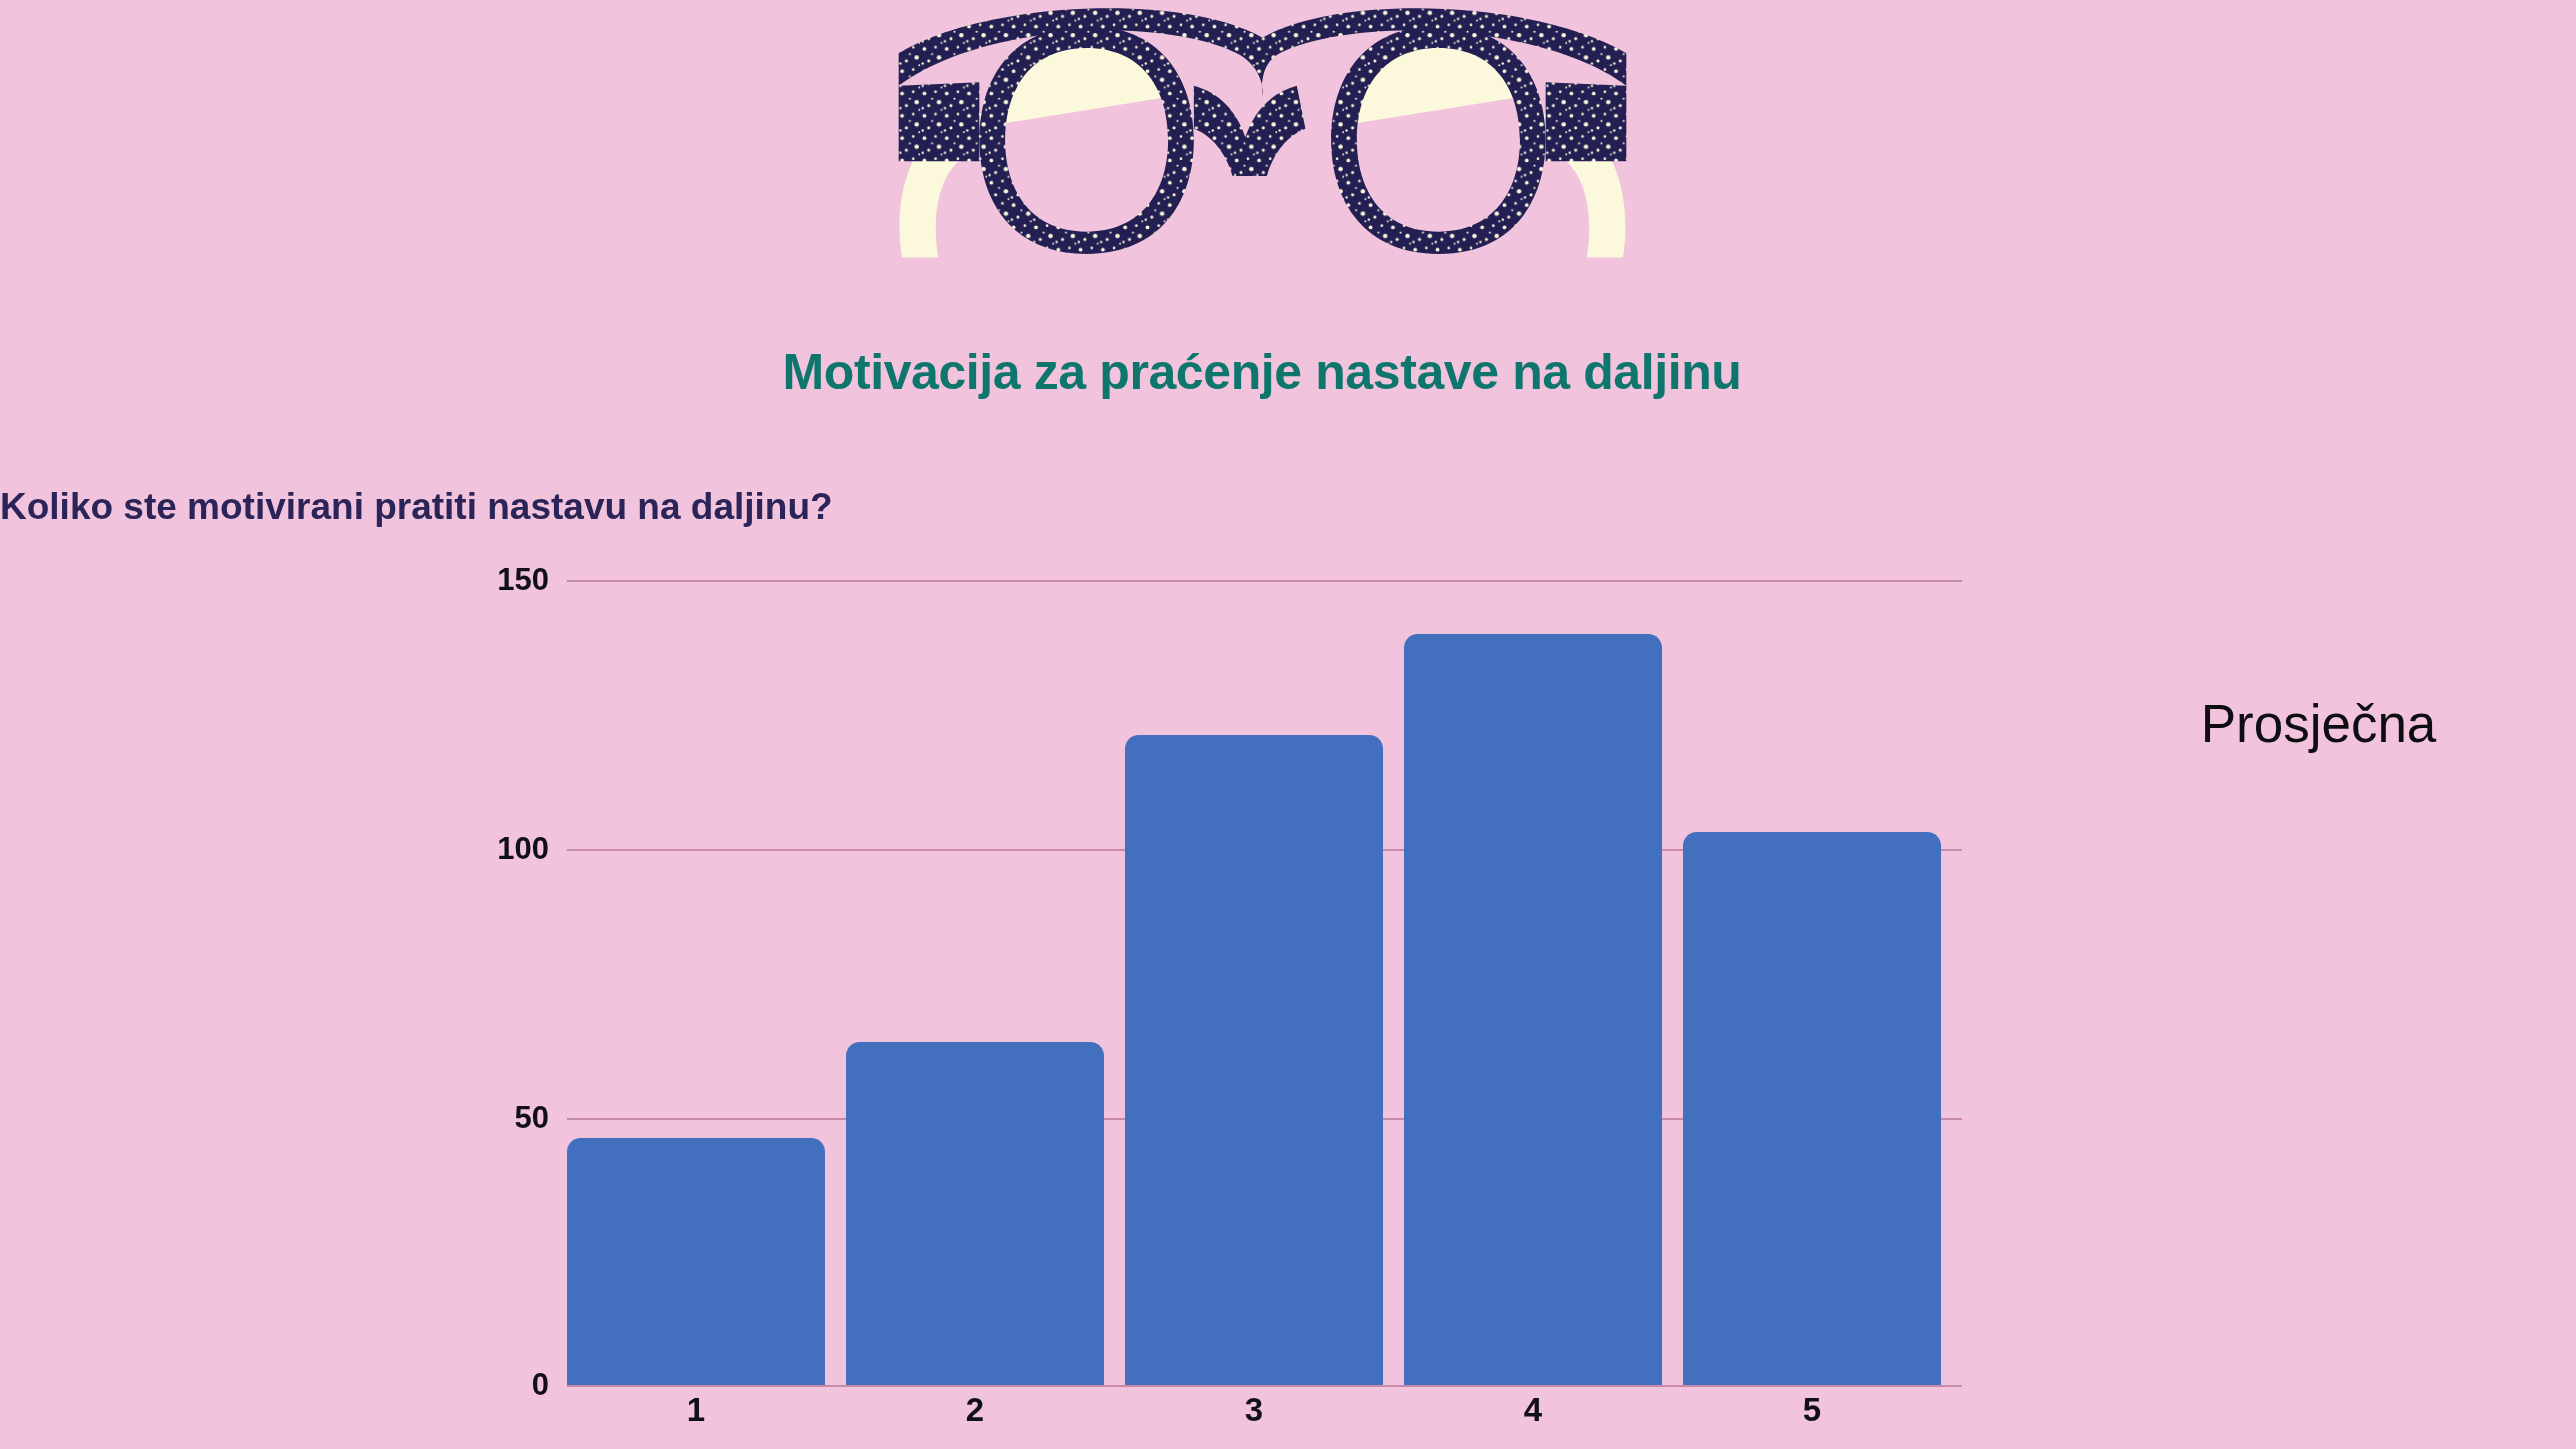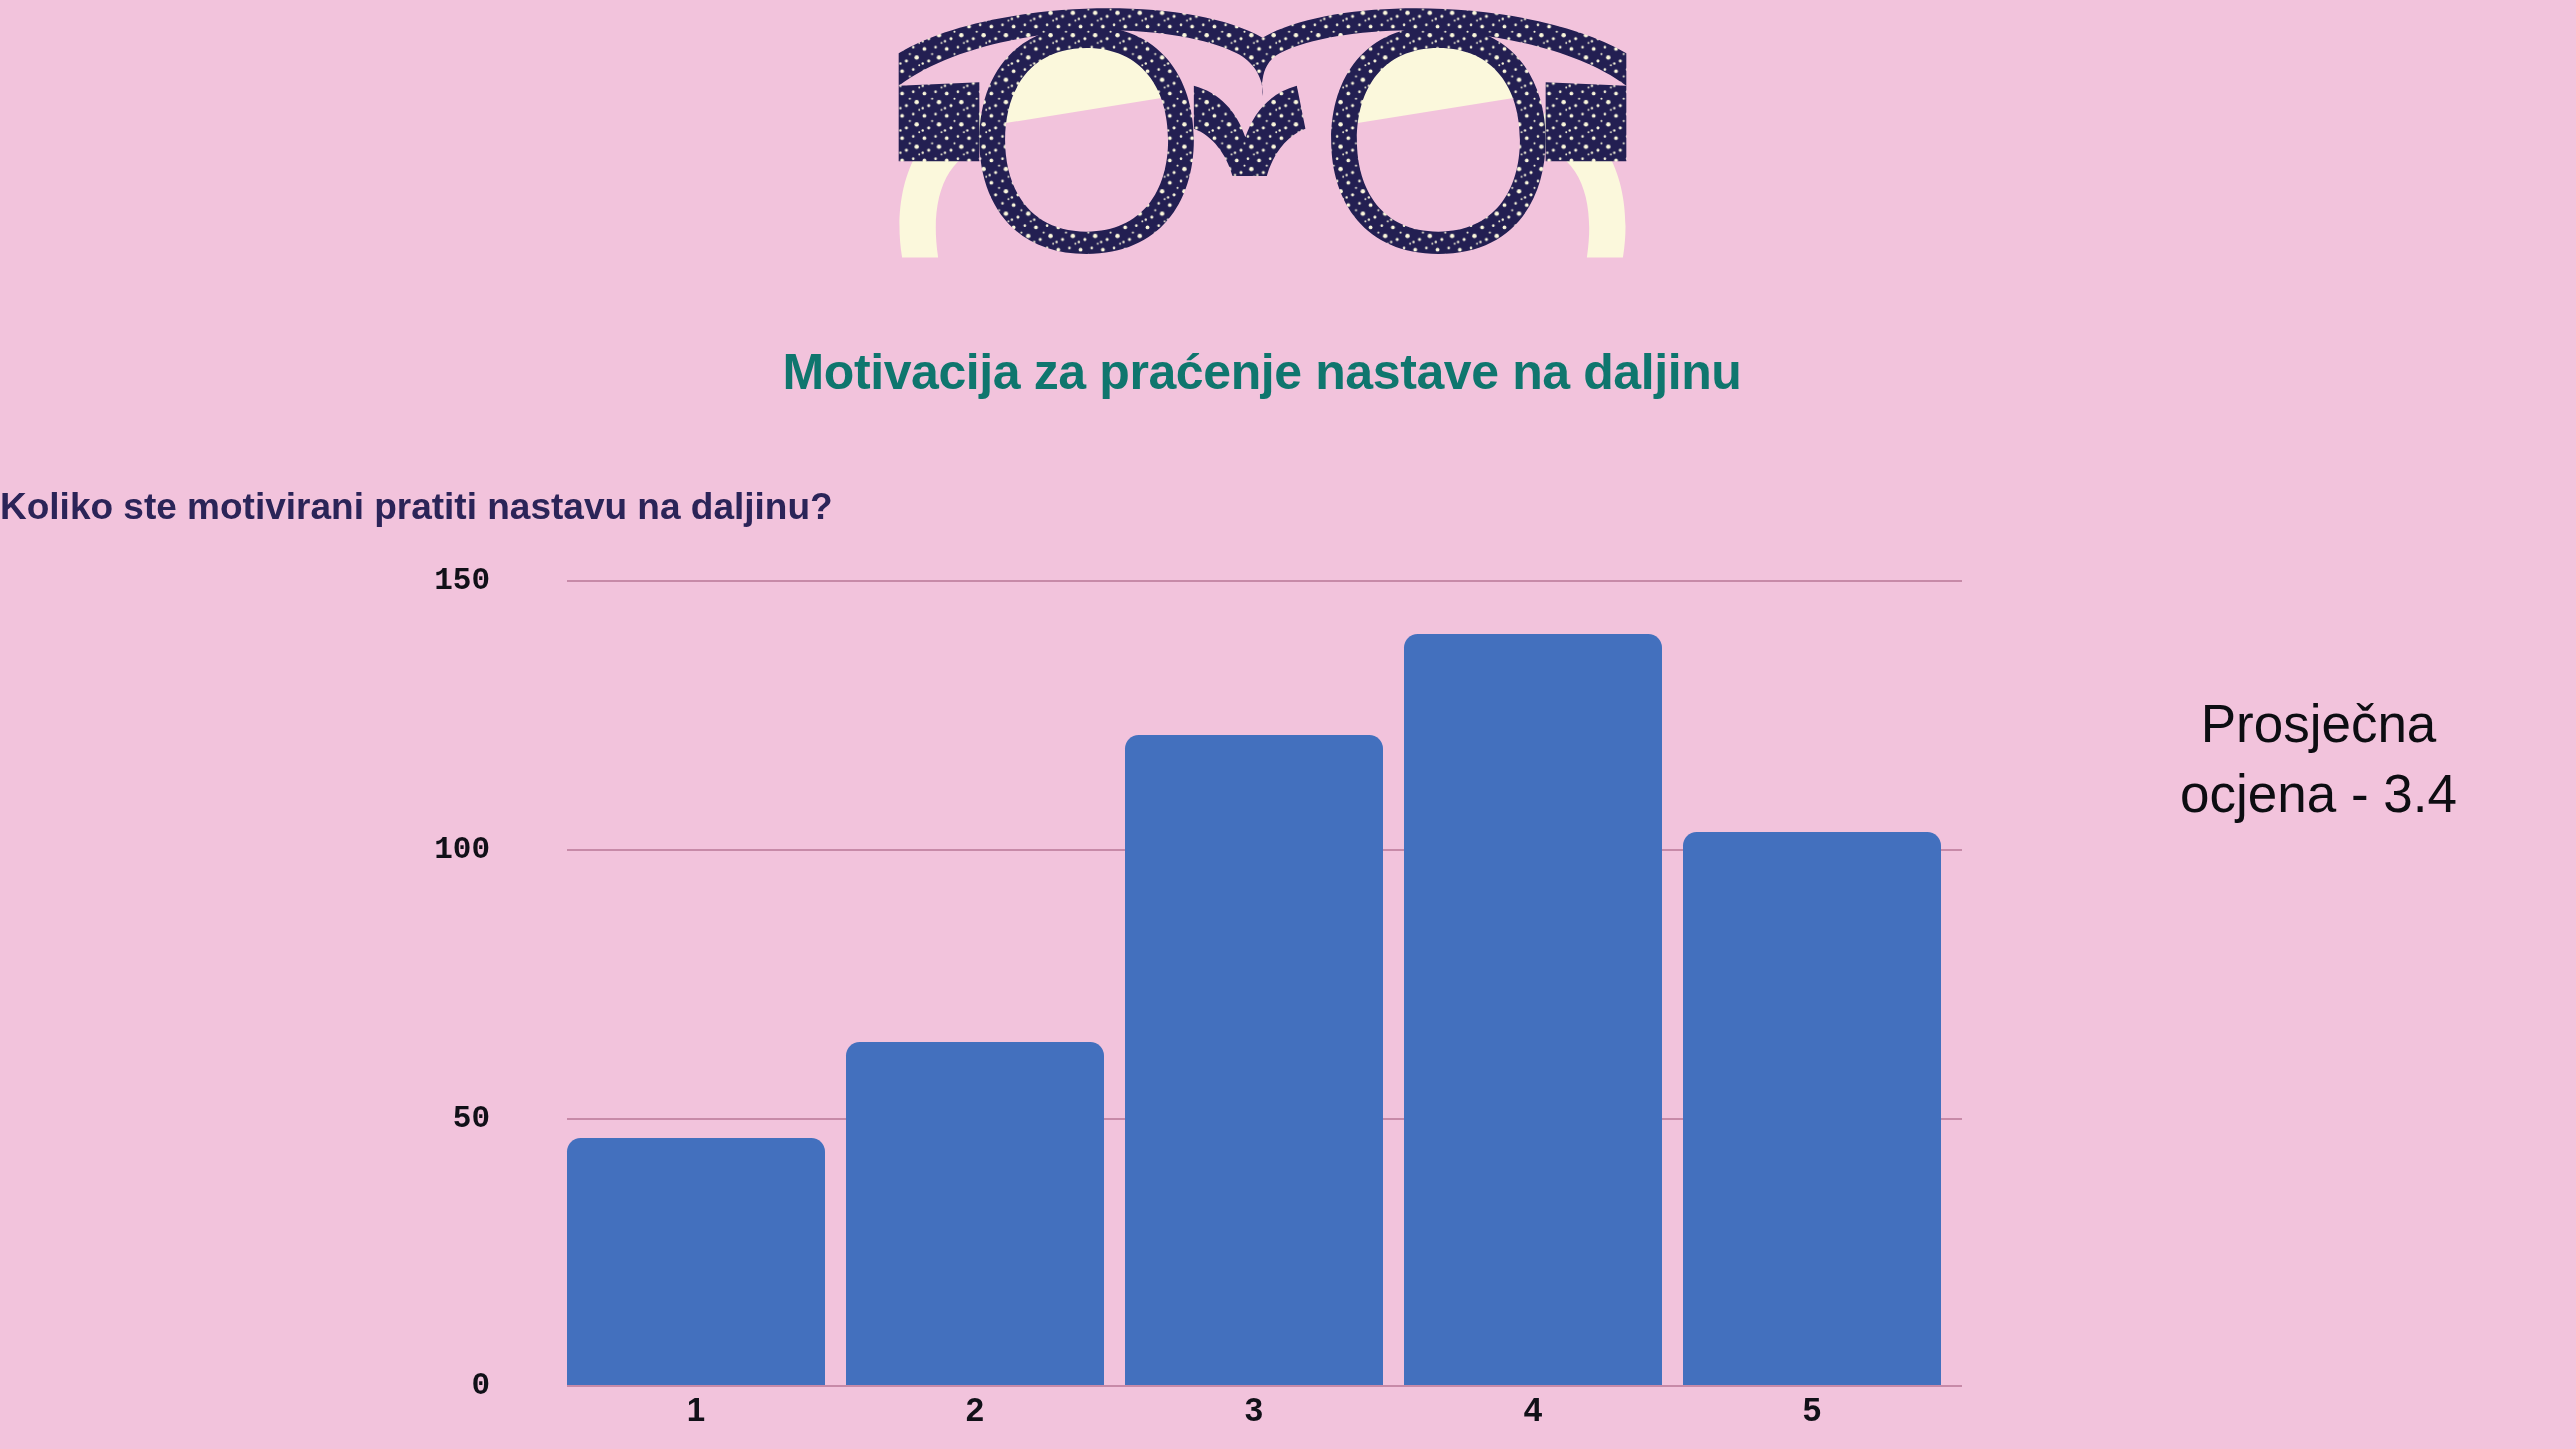--- a/index.html
+++ b/index.html
@@ -67,27 +67,26 @@
   }
   .gridline {
     position: absolute;
     left: 0;
     width: 1395px;
     height: 1.7px;
     background: #c78aa8;
   }
   .ytick {
     position: absolute;
-    right: 1472px;         
+    right: 1413px;         
     transform: translateY(-50%);
     font-size: 31px;
     font-weight: bold;
     color: #111018;
     white-space: nowrap;
-    font-family: Liberation Mono, monospace;
   }
   .bars {
     position: absolute;
     left: 0;
     bottom: 0;
     width: 1395px;
     height: 805px;
   }
   .bar {
     position: absolute;
@@ -211,15 +210,14 @@
       <div class="xtick" style="left:279px;">2</div>
       <div class="xtick" style="left:558px;">3</div>
       <div class="xtick" style="left:837px;">4</div>
       <div class="xtick" style="left:1116px;">5</div>
     </div>
   </div>
 </div>
 
 <div class="side-note">
   <div>Prosječna</div>
-  <div>ocjena - 3.4</div>
 </div>
 
 
 </body></html>

